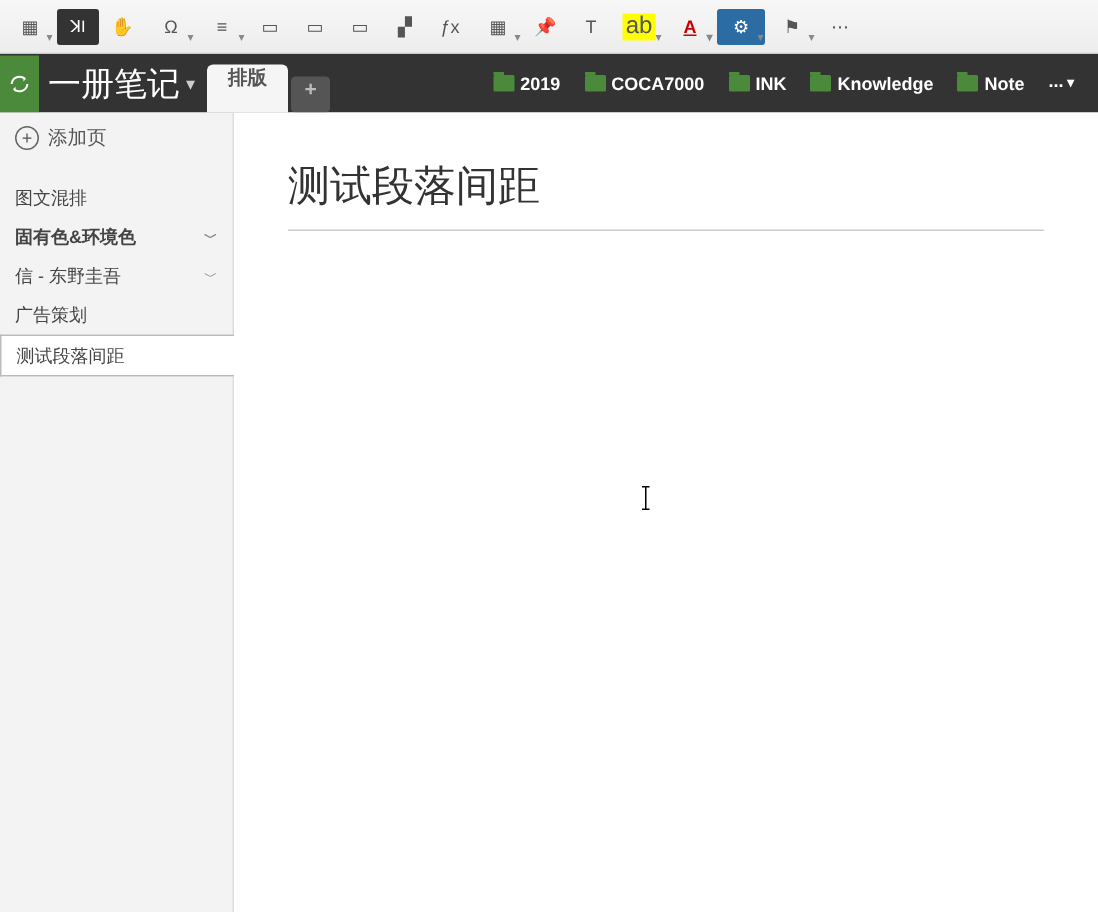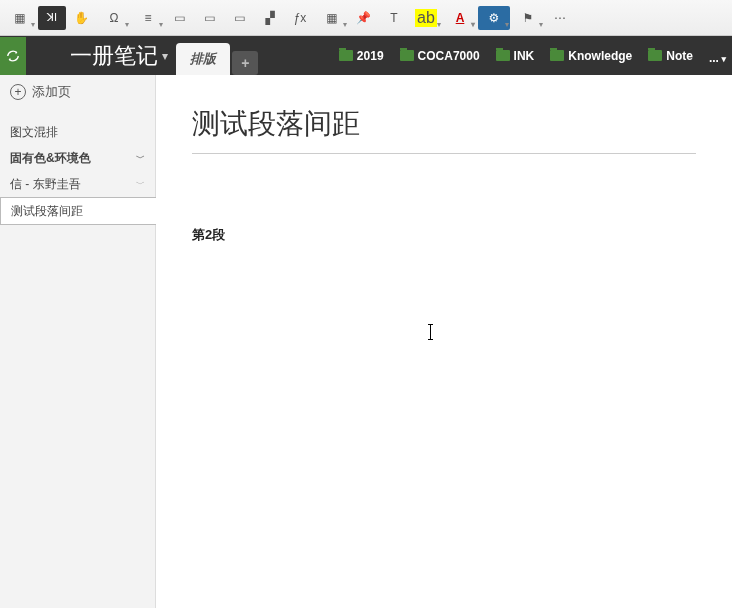--- a/index.html
+++ b/index.html
@@ -68,55 +68,52 @@
   background: #4a8a3a;
   color: #fff;
 }
 .notebook-title {
   font-size: 22px;
   font-weight: 300;
   padding: 0 8px 0 6px;
   cursor: pointer;
   display: flex;
   align-items: center;
-  margin-left: 38px;
 }
 .notebook-title .caret { font-size: 12px; margin-left: 4px; color: #ccc; }
 .tabs-container { display: flex; align-items: flex-end; height: 100%; }
 .tab {
   height: 32px;
   background: #f5f5f5;
   color: #555;
   padding: 0 14px;
   display: flex;
-  align-items: center;
   font-weight: bold;
   font-size: 13px;
   cursor: pointer;
   border-top-left-radius: 4px;
   border-top-right-radius: 4px;
   margin-right: 2px;
-  font-style: italic;
 }
 .tab.add {
   width: 26px;
   height: 24px;
   padding: 0;
   justify-content: center;
   background: #555;
   color: #bbb;
   border-radius: 3px;
   font-size: 14px;
 }
 .quick-links {
   margin-left: auto;
   display: flex;
   gap: 8px;
-  padding-right: 2px;
-  align-items: flex-end;
+  padding-right: 12px;
+  align-items: flex-start;
   font-size: 12px;
   font-weight: bold;
   color: #fff;
 }
 .qlink {
   display: flex;
   align-items: center;
   gap: 4px;
   cursor: pointer;
   padding: 2px 4px;
@@ -295,27 +292,29 @@
           <span>图文混排</span>
         </div>
         <div class="nav-item bold">
           <span>固有色&amp;环境色</span>
           <span class="chev">﹀</span>
         </div>
         <div class="nav-item">
           <span>信 - 东野圭吾</span>
           <span class="chev">﹀</span>
         </div>
+        <div class="nav-item">
+          <span>广告策划</span>
+        </div>
         <div class="nav-item active">
           <span>测试段落间距</span>
         </div>
       </div>
   </div>
   <div class="editor">
     <div class="doc-title">测试段落间距</div>
     <div class="paragraphs" id="paras">
-        <div class="para">第2段</div>
       </div>
     <div class="text-cursor">
         <div class="bar"></div>
       </div>
   </div>
 </div>
 
 </body></html>

